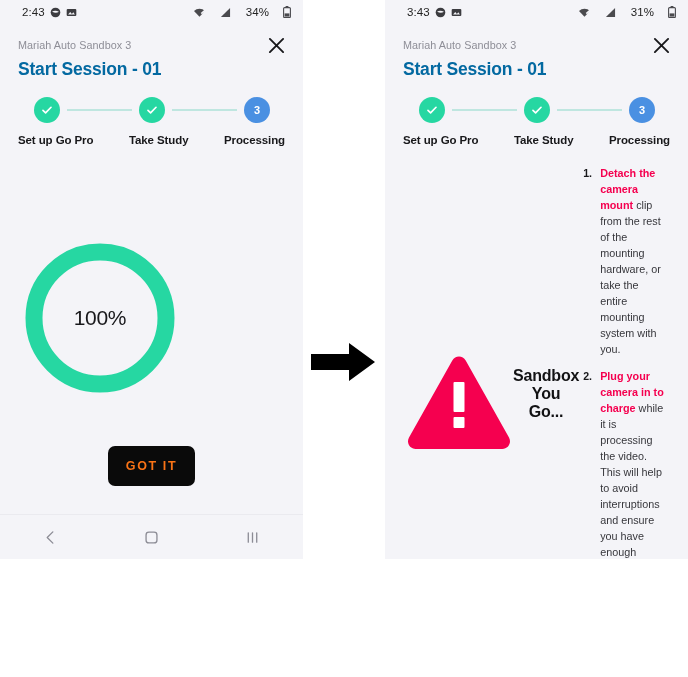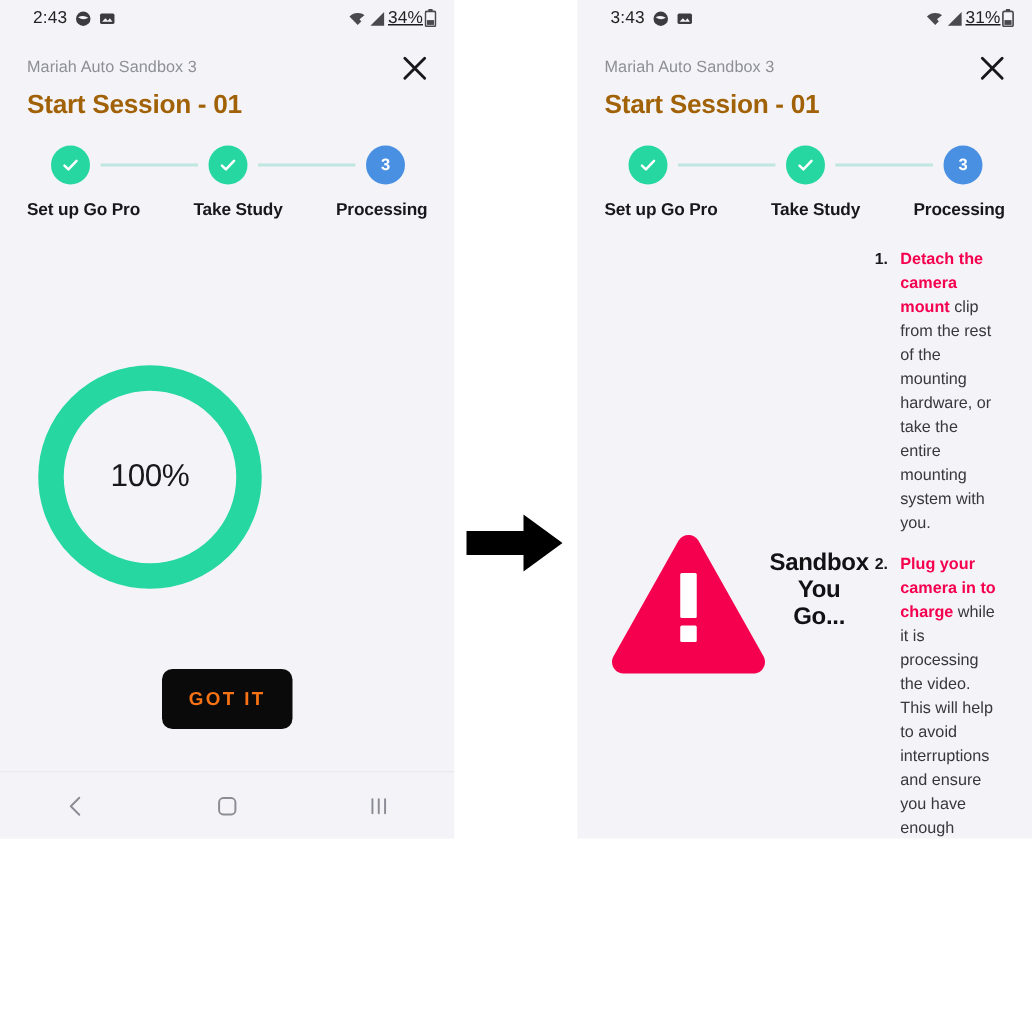--- a/index.html
+++ b/index.html
@@ -46,41 +46,41 @@
     display: flex;
     align-items: center;
     justify-content: space-between;
     padding: 0 12px 0 22px;
     font-size: 11.5px;
     color: #1d1d1f;
     background: #f4f4f8;
     letter-spacing: 0.1px;
   }
   .sb-left { display: flex; align-items: center; gap: 5px; }
-  .sb-right { display: flex; align-items: center; gap: 1px; text-decoration: underline; }
+  .sb-right { display: flex; align-items: center; gap: 14px; }
   .sb-time { font-size: 11.5px; color: #232323; }
   .sb-icon { display: inline-flex; align-items: center; }
   .sb-pct { font-size: 11.5px; color: #232323; margin-left: 1px; }
 
   
   .header {
     padding: 14px 18px 0 18px;
     position: relative;
     flex: 0 0 auto;
   }
   .subtitle {
     font-size: 10.8px;
     color: #8e8e97;
     letter-spacing: 0.05px;
     line-height: 14px;
   }
   .title {
     font-size: 17.5px;
     font-weight: bold;
-    color: #a16207;
+    color: #0369a1;
     margin-top: 7px;
     letter-spacing: -0.2px;
   }
   .close-btn {
     position: absolute;
     right: 12px;
     top: 6px;
     width: 30px;
     height: 30px;
     display: flex;

